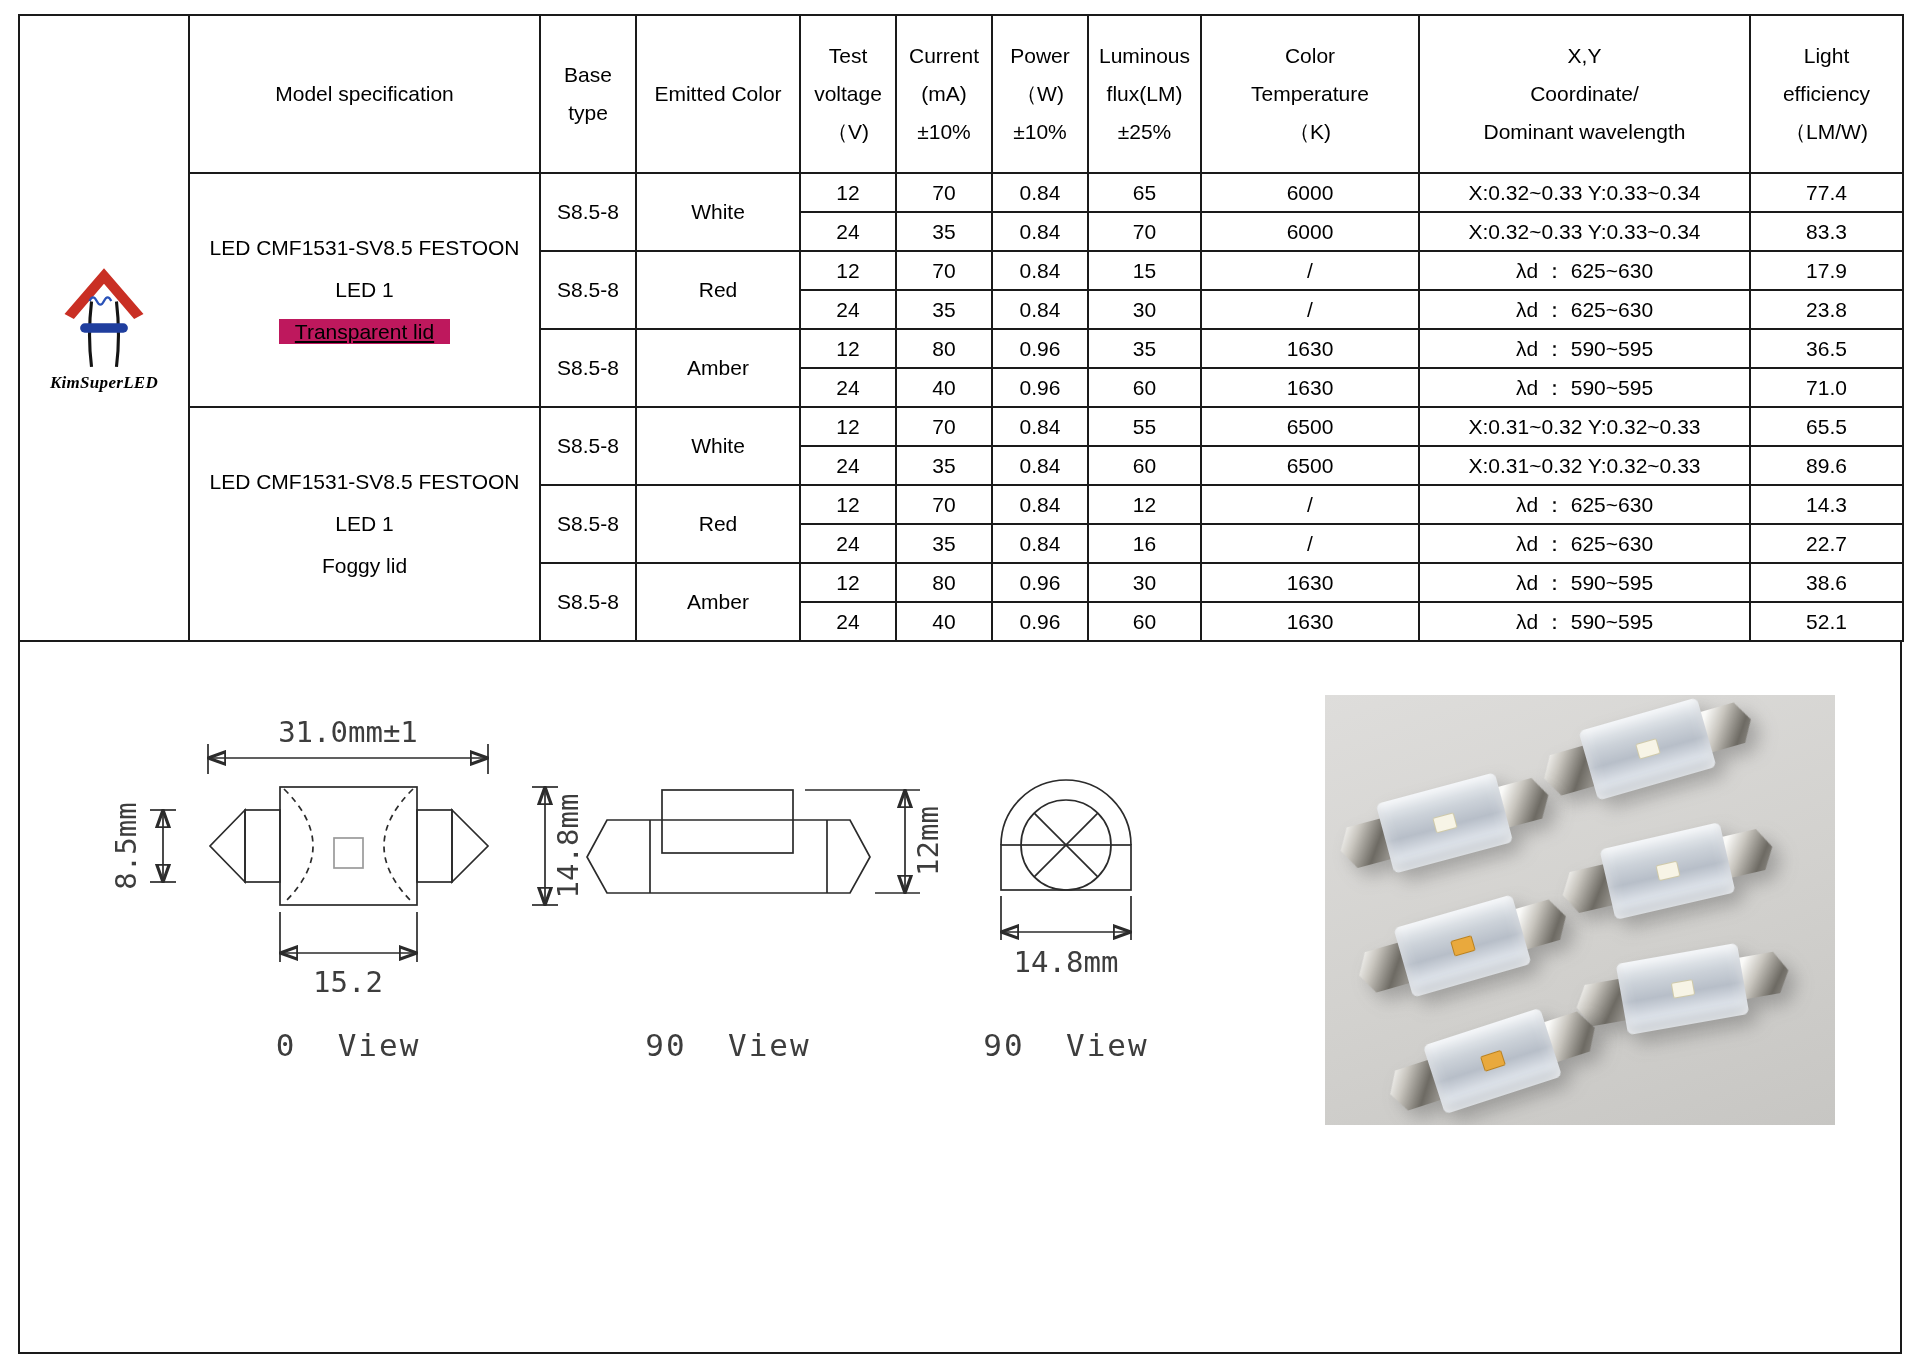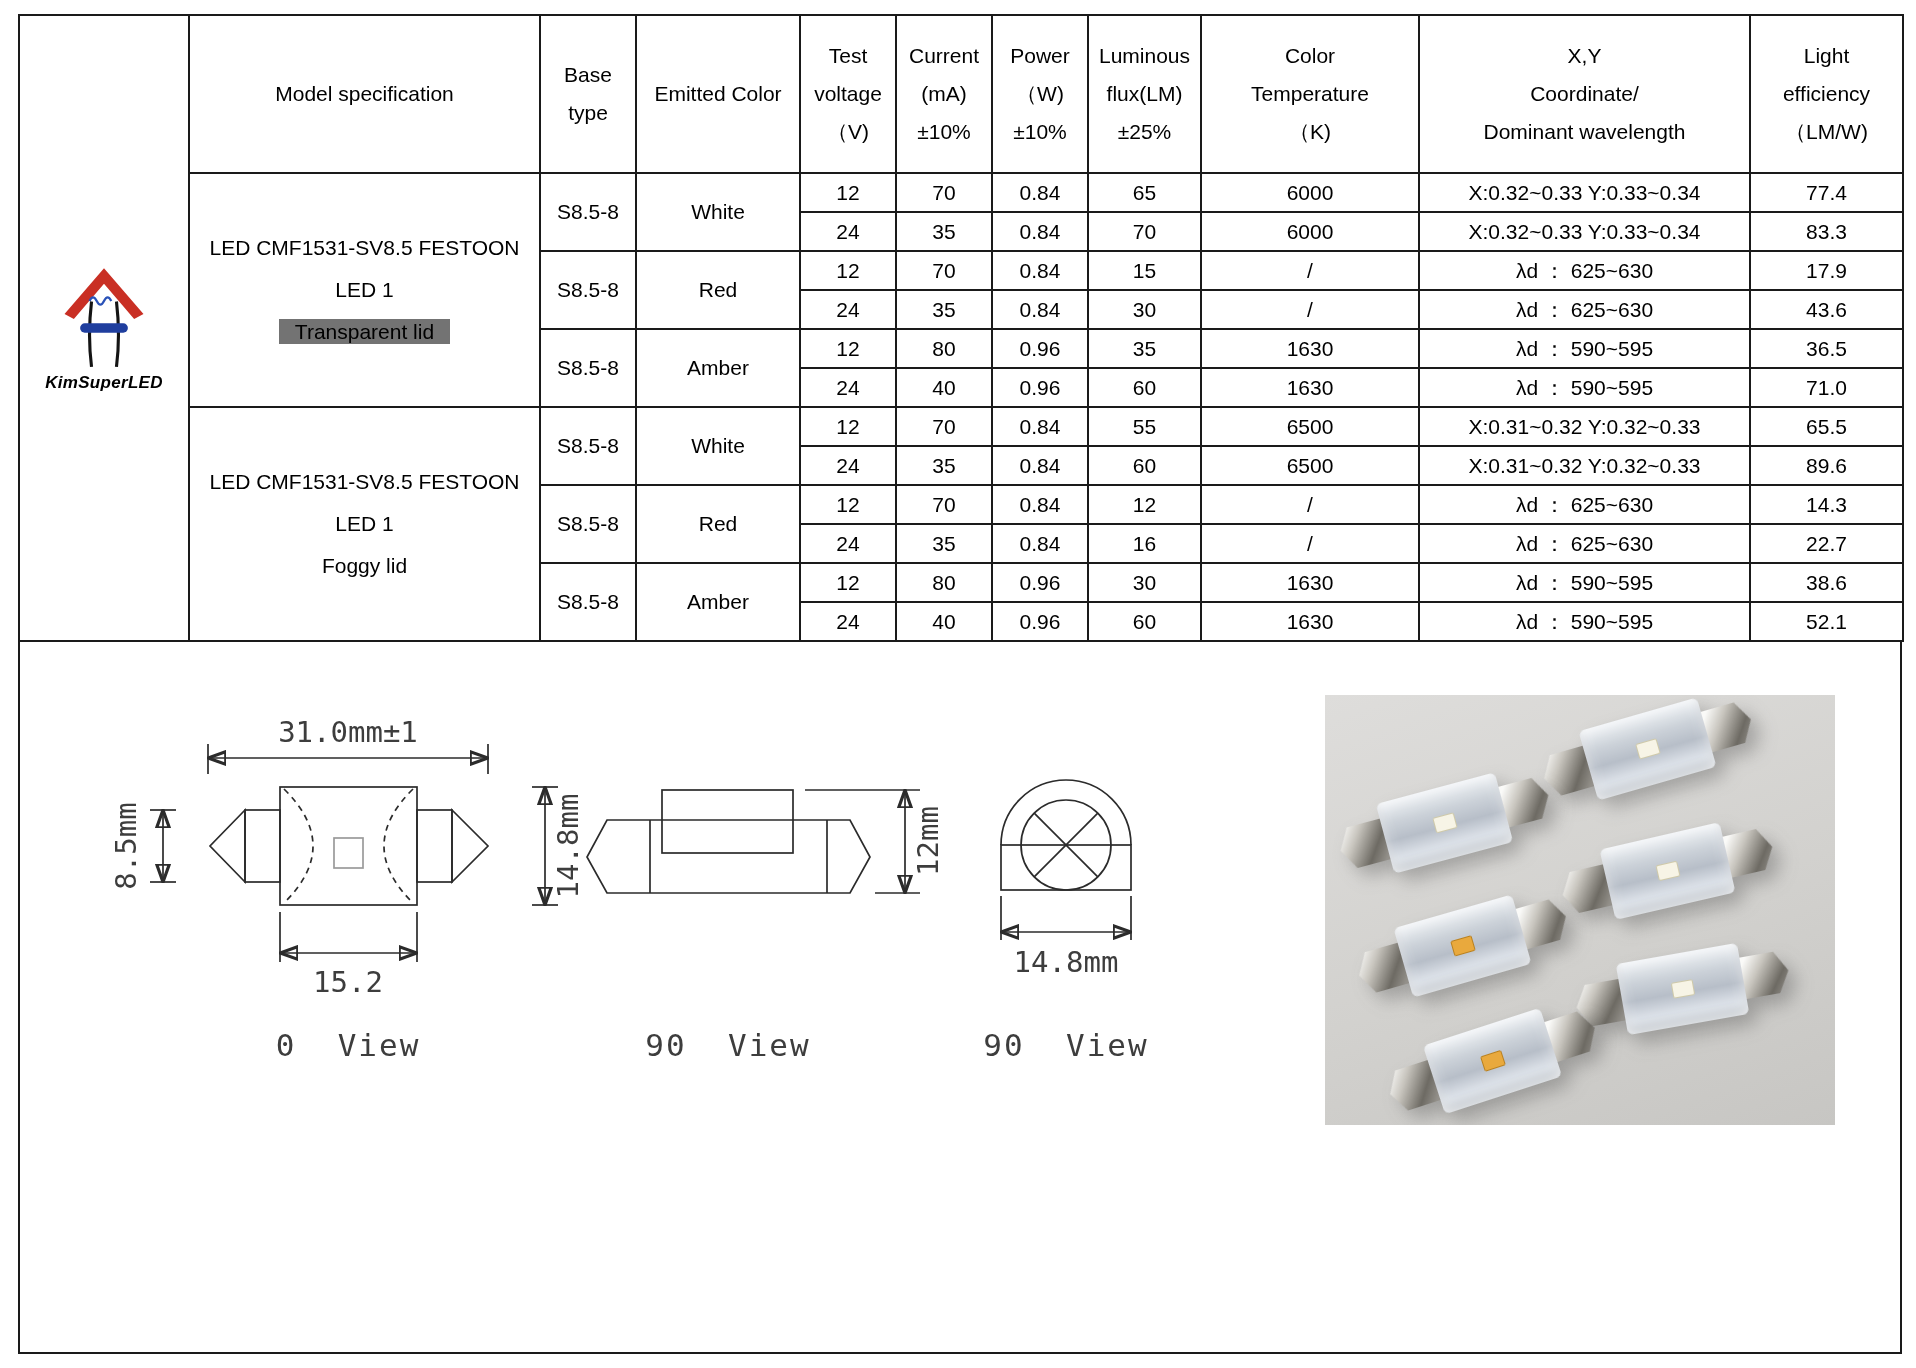--- a/index.html
+++ b/index.html
@@ -10,24 +10,24 @@
 
   
   table.spec{position:absolute;left:18px;top:14px;width:1884px;border-collapse:collapse;
         table-layout:fixed;background:#fff;}
   table.spec td{border:2px solid #1a1a1a;text-align:center;vertical-align:middle;
         font-size:21px;padding:0 2px;overflow:hidden;}
   td.th{white-space:pre-line;vertical-align:bottom;padding-bottom:30px;line-height:38px;height:156px;}
   tr.data td{height:37px;}
   td.logo-cell{vertical-align:top;padding-top:20px;}
   .logo-wrap{display:flex;flex-direction:column;align-items:center;}
-  .brand{font-family:Liberation Sans, sans-serif;font-style:italic;font-weight:bold;
+  .brand{font-family:Liberation Serif, serif;font-style:italic;font-weight:bold;
         font-size:17px;margin-top:4px;letter-spacing:0.3px;}
   td.model-cell div{line-height:42px;text-align:center;}
-  .hl{background:#737373;padding:1px 16px;}
+  .hl{background:#be185d;padding:1px 16px;text-decoration:underline;}
 
   
   svg.draw{position:absolute;}
   svg.draw line, svg.draw path, svg.draw rect, svg.draw circle, svg.draw polygon{
         stroke:#2b2b2b;stroke-width:1.7;fill:none;}
   svg.draw polygon{fill:none;}
   svg.draw text{font-family:"DejaVu Sans Mono",monospace;fill:#3d3d3d;stroke:none;white-space:pre;}
   .dimtxt{font-size:29px;}
   .lbltxt{font-size:31px;letter-spacing:2px;}
   .arc-dash{stroke-dasharray:6 5;stroke-width:1.4;}
@@ -146,21 +146,21 @@
       <td>λd ： 625~630</td>
       <td>17.9</td>
     </tr>
     <tr class="data">
       <td>24</td>
       <td>35</td>
       <td>0.84</td>
       <td>30</td>
       <td>/</td>
       <td>λd ： 625~630</td>
-      <td>43.6</td>
+      <td>23.8</td>
     </tr>
     <tr class="data">
       <td rowspan="2">S8.5-8</td>
       <td rowspan="2">Amber</td>
       <td>12</td>
       <td>80</td>
       <td>0.96</td>
       <td>35</td>
       <td>1630</td>
       <td>λd ： 590~595</td>

